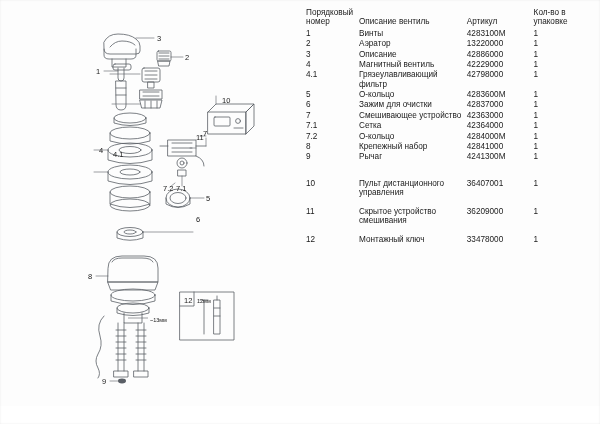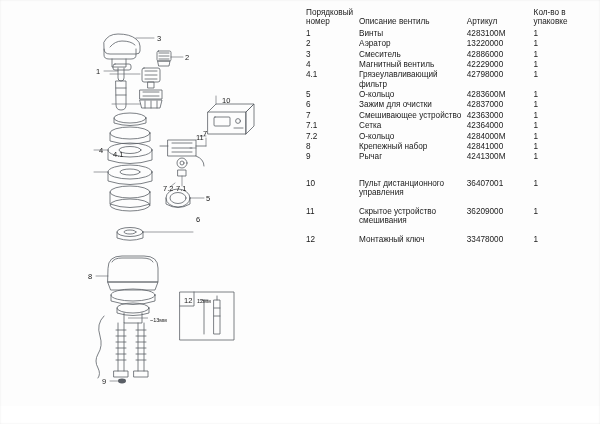--- a/index.html
+++ b/index.html
@@ -281,21 +281,21 @@
           <td class="qty">1</td>
         </tr>
         <tr>
           <td>2</td>
           <td>Аэратор</td>
           <td>13220000</td>
           <td class="qty">1</td>
         </tr>
         <tr>
           <td>3</td>
-          <td>Смеситель</td>
+          <td>Описание</td>
           <td>42886000</td>
           <td class="qty">1</td>
         </tr>
         <tr>
           <td>4</td>
           <td class="nowrap">Магнитный вентиль</td>
           <td>42229000</td>
           <td class="qty">1</td>
         </tr>
         <tr>

